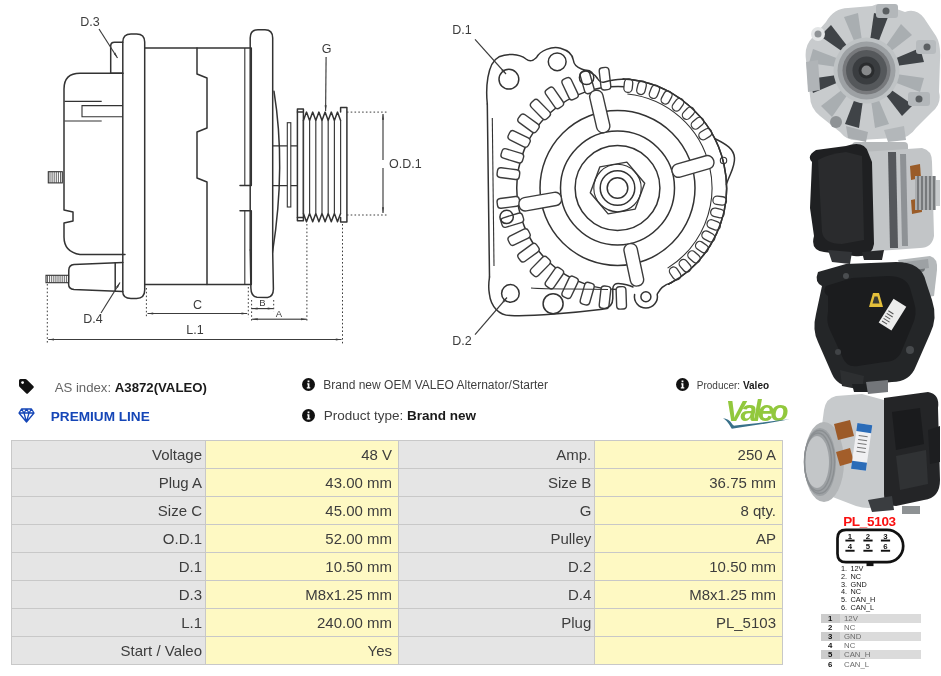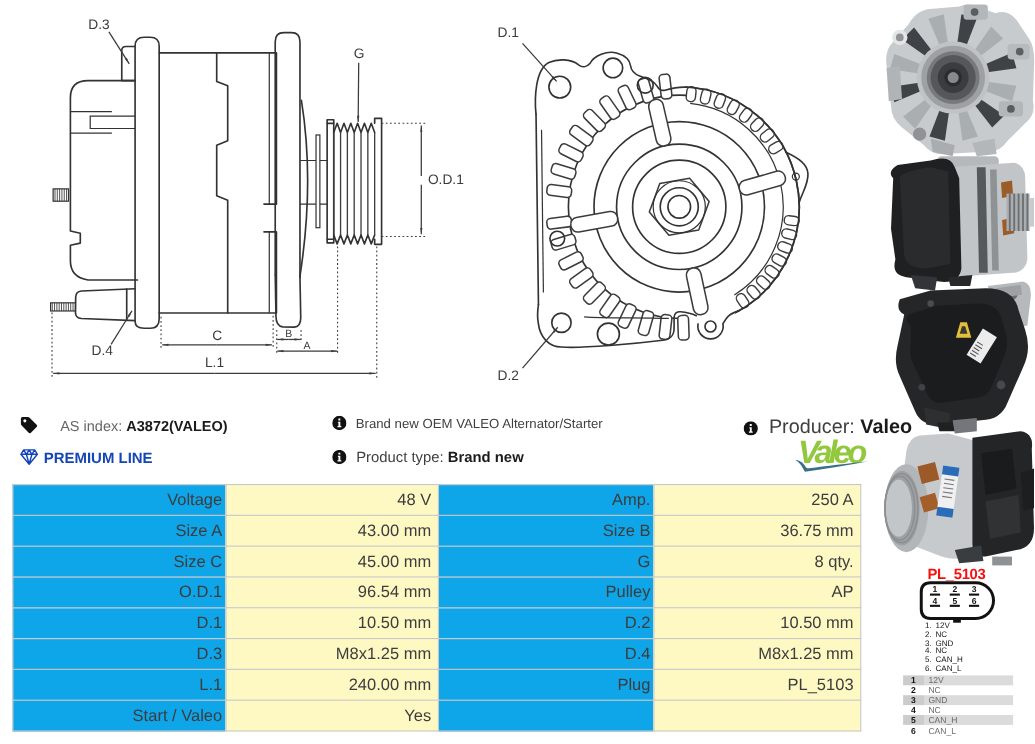--- a/index.html
+++ b/index.html
@@ -1,18 +1,18 @@
 <!DOCTYPE html>
 <html><head><meta charset="utf-8"><style>
 *{margin:0;padding:0;box-sizing:border-box}
 html,body{width:941px;height:676px;background:#fff;font-family:"Liberation Sans",sans-serif;overflow:hidden;position:relative}
 .abs{position:absolute;white-space:nowrap}
 #spec{position:absolute;left:11px;top:440px;width:771px;border-collapse:collapse;table-layout:fixed}
 #spec td{border:1.5px solid #c8c8c8;height:28.05px;font-size:15px;color:#3d3d3d;text-align:right;padding:0}
-#spec td.l{background:#0ea5e9;padding-right:2.5px}
+#spec td.l{background:#e5e5e5;padding-right:2.5px}
 #spec td.v{background:#fef9c3;padding-right:6px}
 .ic{display:inline-block;vertical-align:-2px}
 #pl5103{position:absolute;left:841px;top:514px;width:57px;text-align:center;color:#fa0f0f;font-weight:bold;font-size:13.5px;letter-spacing:-0.3px}
 .pli{font-size:7.3px;font-weight:normal;color:#151515;line-height:7.75px}
 .pli .pn{display:inline-block;width:9.5px}
 #pinlist{position:absolute;left:841px;top:565px}
 #pins{position:absolute;left:820.5px;top:613.5px;width:100px;border-collapse:collapse;table-layout:fixed}
 #pins td{height:9.2px;font-size:7.8px;padding:0}
 #pins td.n{width:19.5px;text-align:center;font-weight:bold;color:#111}
 #pins td.t{padding-left:4px;color:#6c6c6c}
@@ -314,34 +314,34 @@
 <div class="abs" style="left:18px;top:377.5px;font-size:13.2px;color:#666">
 <svg class="ic" width="17" height="16" viewBox="0 0 17 16">
       <path d="M1,2.5 Q1,1 2.5,1 L7.2,1 Q8.2,1 8.9,1.7 L15.3,8.1 Q16.3,9.1 15.3,10.1 L10.1,15.3 Q9.1,16.3 8.1,15.3 L1.7,8.9 Q1,8.2 1,7.2 Z" fill="#111"></path>
       <circle cx="4.6" cy="4.6" r="1.4" fill="#fff"></circle>
     </svg>
 <span style="margin-left:16px">AS index:&nbsp;</span><b style="color:#1a1a1a">A3872(VALEO)</b></div>
 <div class="abs" style="left:18px;top:407.5px;font-size:13.6px;font-weight:bold;color:#1546b7">
 <svg class="ic" width="17" height="15" viewBox="0 0 17 15">
       <path d="M3.5,1 L13.5,1 L16,5 L8.5,14 L1,5 Z M1,5 L16,5 M3.5,1 L6,5 L8.5,14 M13.5,1 L11,5 L8.5,14 M6,5 L8.5,1 L11,5" fill="none" stroke="#1546b7" stroke-width="1.3" stroke-linejoin="round"></path>
     </svg>
-<span style="margin-left:1px">PREMIUM LINE</span></div>
+<span style="margin-left:12px">PREMIUM LINE</span></div>
 <div class="abs" style="left:302px;top:377.5px;font-size:12px;color:#3f3f3f">
 <svg class="ic" width="13" height="13" viewBox="0 0 13 13">
       <circle cx="6.5" cy="6.5" r="6.5" fill="#111"></circle>
       <path d="M5.2,5.3 L7.4,5.3 L7.4,9.3 L8.3,9.3 L8.3,10.5 L4.8,10.5 L4.8,9.3 L5.7,9.3 L5.7,6.4 L5.2,6.4 Z M5.6,2.5 L7.4,2.5 L7.4,4.2 L5.6,4.2 Z" fill="#fff"></path>
     </svg>
 <span style="margin-left:5px">Brand new OEM VALEO Alternator/Starter</span></div>
 <div class="abs" style="left:302px;top:407.5px;font-size:13.5px;color:#3f3f3f">
 <svg class="ic" width="13" height="13" viewBox="0 0 13 13">
       <circle cx="6.5" cy="6.5" r="6.5" fill="#111"></circle>
       <path d="M5.2,5.3 L7.4,5.3 L7.4,9.3 L8.3,9.3 L8.3,10.5 L4.8,10.5 L4.8,9.3 L5.7,9.3 L5.7,6.4 L5.2,6.4 Z M5.6,2.5 L7.4,2.5 L7.4,4.2 L5.6,4.2 Z" fill="#fff"></path>
     </svg>
 <span style="margin-left:5px">Product type:&nbsp;</span><b style="color:#1a1a1a">Brand new</b></div>
-<div class="abs" style="left:676px;top:377.5px;font-size:18px;color:#3f3f3f">
+<div class="abs" style="left:676px;top:377.5px;font-size:10px;color:#3f3f3f">
 <svg class="ic" width="13" height="13" viewBox="0 0 13 13">
       <circle cx="6.5" cy="6.5" r="6.5" fill="#111"></circle>
       <path d="M5.2,5.3 L7.4,5.3 L7.4,9.3 L8.3,9.3 L8.3,10.5 L4.8,10.5 L4.8,9.3 L5.7,9.3 L5.7,6.4 L5.2,6.4 Z M5.6,2.5 L7.4,2.5 L7.4,4.2 L5.6,4.2 Z" fill="#fff"></path>
     </svg>
 <span style="margin-left:5px">Producer:&nbsp;</span><b style="color:#1a1a1a">Valeo</b></div>
 <div class="abs" style="left:715px;top:393px">
 <svg width="80" height="42" viewBox="0 0 80 42">
 <text x="10.5" y="28" font-family="Liberation Sans,sans-serif" font-size="29.5" font-weight="bold" font-style="italic" fill="#92c83d" textLength="63">Valeo</text>
 <path d="M8,25.2 C10.5,26.5 12.8,29 14.5,32 C15.3,33.5 16,34.9 16.8,35.8 C35,33.2 55,30 74.6,26.3 C55,28.4 36,30.7 20.3,32.6 C18.9,32.8 18,32.4 17.2,31 C15,27.3 11.5,25.2 8,25.2 Z" fill="#39718a"></path>
 </svg></div>
@@ -390,34 +390,34 @@
       <col style="width:188.2px">
     </colgroup>
     <tbody>
       <tr>
         <td class="l">Voltage</td>
         <td class="v">48 V</td>
         <td class="l">Amp.</td>
         <td class="v">250 A</td>
       </tr>
       <tr>
-        <td class="l">Size A</td>
+        <td class="l">Plug A</td>
         <td class="v">43.00 mm</td>
         <td class="l">Size B</td>
         <td class="v">36.75 mm</td>
       </tr>
       <tr>
         <td class="l">Size C</td>
         <td class="v">45.00 mm</td>
         <td class="l">G</td>
         <td class="v">8 qty.</td>
       </tr>
       <tr>
         <td class="l">O.D.1</td>
-        <td class="v">96.54 mm</td>
+        <td class="v">52.00 mm</td>
         <td class="l">Pulley</td>
         <td class="v">AP</td>
       </tr>
       <tr>
         <td class="l">D.1</td>
         <td class="v">10.50 mm</td>
         <td class="l">D.2</td>
         <td class="v">10.50 mm</td>
       </tr>
       <tr>

